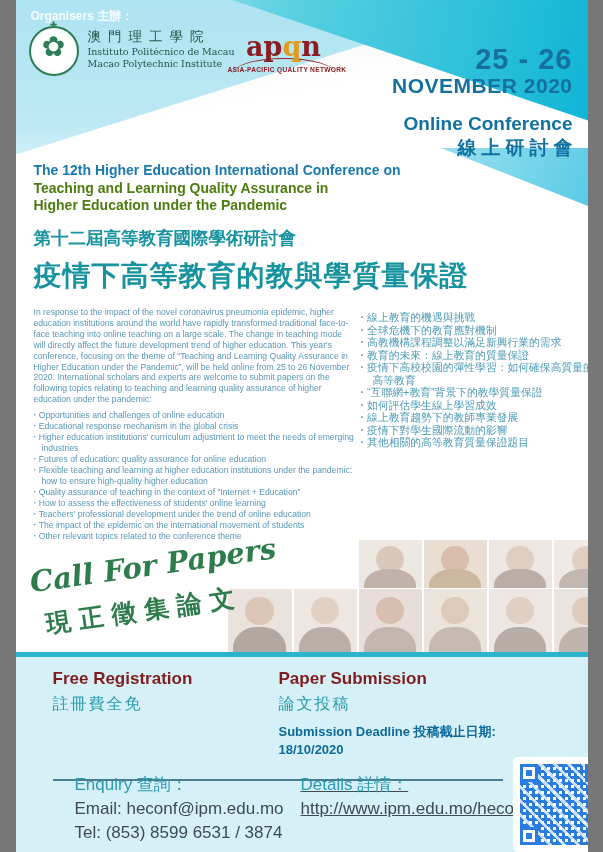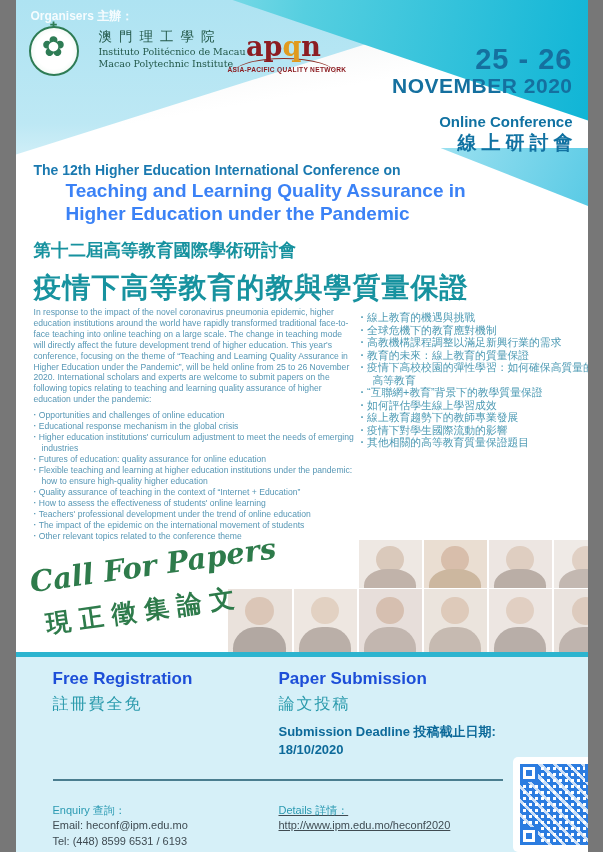--- a/index.html
+++ b/index.html
@@ -17,38 +17,38 @@
   .bg-tri2{position:absolute;left:425px;top:148px;width:178px;height:70px;
     background:linear-gradient(115deg,#9ae0f0 0%,#4cc6e3 100%);
     clip-path:polygon(0 0,100% 0,100% 100%);}
   
   .organisers{position:absolute;left:15px;top:8px;color:#f6fcfe;font-size:12px;font-weight:bold;z-index:5;}
   .mpi{position:absolute;left:13px;top:26px;z-index:5;display:flex;}
   .mpi-emblem{position:relative;width:46px;height:46px;border-radius:50%;border:2px solid #2e7c55;
     background:radial-gradient(circle,#ffffff 55%,#e3f2e9 100%);}
   .mpi-flower{position:absolute;left:0;top:5px;width:100%;text-align:center;font-size:28px;color:#2e7c55;line-height:1;}
   .mpi-cross{position:absolute;left:50%;top:-8px;transform:translateX(-50%);font-size:9px;color:#2e7c55;}
-  .mpi-text{margin-left:20px;color:#23594a;font-family:"DejaVu Serif",serif;padding-top:2px;}
+  .mpi-text{margin-left:9px;color:#23594a;font-family:"DejaVu Serif",serif;padding-top:2px;}
   .mpi-zh{font-size:13.5px;letter-spacing:7px;white-space:nowrap;}
   .mpi-pt,.mpi-en{font-size:9.5px;line-height:1.25;white-space:nowrap;}
   .apqn{position:absolute;left:212px;top:33px;width:112px;text-align:center;z-index:5;}
   .apqn-word{font-family:"DejaVu Serif",serif;font-weight:bold;font-size:27px;line-height:1;color:#8c1d22;}
   .apqn-word .q{color:#e09a1e;}
   .apqn-arc{width:104px;height:15px;margin:-2px auto 0 auto;border-top:1.6px solid #8c2a20;
     border-radius:50% 50% 0 0 / 100% 100% 0 0;}
   .apqn-cap{font-size:6.6px;font-weight:bold;color:#8c1d22;letter-spacing:.3px;margin-top:-8px;white-space:nowrap;}
   .dateblock{position:absolute;right:15px;top:44px;text-align:right;color:#15709f;z-index:5;}
   .d-days{font-size:29px;font-weight:bold;line-height:1.05;letter-spacing:1px;}
   .d-month{font-size:21px;font-weight:bold;letter-spacing:.5px;}
-  .d-mode{font-size:15px;font-weight:bold;margin-top:15px;color:#1172a2;}
+  .d-mode{font-size:19px;font-weight:bold;margin-top:15px;color:#1172a2;}
   .d-mode-zh{font-size:19px;font-weight:bold;letter-spacing:5px;color:#1172a2;margin-right:-5px;}
   
   .titleblock{position:absolute;left:18px;top:162px;width:500px;z-index:5;}
   .t-eyebrow{font-size:14px;font-weight:bold;color:#1a79b0;}
-  .t-main{font-size:19px;font-weight:bold;color:#3b82f6;line-height:1.2;margin-top:2px;margin-left:32px;}
+  .t-main{font-size:14px;font-weight:bold;color:#4d7c0f;line-height:1.2;margin-top:2px;}
   .t-zh1{font-size:17.5px;font-weight:bold;color:#17929f;margin-top:12px;}
   .t-zh2{font-size:28px;font-weight:bold;color:#17929f;margin-top:7px;letter-spacing:1px;}
   
   .col-en{position:absolute;left:18px;top:307px;width:322px;font-size:8.6px;line-height:1.27;
     color:#5797b5;z-index:3;}
   .col-en ul{margin:5px 0 0 0;padding:0;list-style:none;}
   .col-en li{padding-left:8px;text-indent:-8px;line-height:1.28;}
   .col-en li::before{content:"·\00a0";font-weight:bold;}
   .col-zh{position:absolute;left:345px;top:307px;width:236px;font-size:10.8px;line-height:1.3;
     color:#4d9ab4;z-index:3;}
@@ -62,27 +62,27 @@
     margin:10px 0 0 10px;white-space:nowrap;}
   
   .ph{position:absolute;overflow:hidden;z-index:1;opacity:.8;}
   .ph::before{content:"";position:absolute;width:44%;padding-top:44%;border-radius:50%;
     background:var(--skin);left:28%;top:12%;}
   .ph::after{content:"";position:absolute;width:82%;height:42%;
     border-radius:45% 45% 0 0/80% 80% 0 0;background:var(--suit);left:9%;bottom:-2%;}
   
   .band{position:absolute;left:0;top:652px;width:603px;height:200px;background:#d6f0f8;
     border-top:5px solid #2cb4cf;box-sizing:border-box;z-index:5;}
-  .b-h-en{font-size:17px;font-weight:bold;color:#1d4ed8;}
+  .b-h-en{font-size:17px;font-weight:bold;color:#7f1d1d;}
   .b-h-zh{font-size:16px;color:#2a9aac;letter-spacing:2px;margin-top:5px;}
   .freecol{position:absolute;left:37px;top:12px;}
   .papercol{position:absolute;left:263px;top:12px;}
   .deadline{position:absolute;left:263px;top:66px;font-size:13px;font-weight:bold;color:#0d6a9a;line-height:1.4;}
   .b-sep{position:absolute;left:37px;top:122px;width:450px;height:1.5px;background:#4a7d8f;}
-  .contact{position:absolute;top:146px;font-size:11px;line-height:1.4;color:#3f4b52;}
+  .contact{position:absolute;top:116px;font-size:17px;line-height:1.4;color:#3f4b52;margin-left:22px;}
   .contact .lbl{color:#2b9ab2;}
   .enquiry{left:37px;}
   .details{left:263px;text-decoration:underline;}
   
   .qr{position:absolute;left:497px;top:100px;width:97px;height:95px;background:#ffffff;
     border-radius:5px;padding:7px;box-sizing:border-box;}
   .qr-grid{position:relative;width:100%;height:100%;
     background-image:
       repeating-linear-gradient(45deg,rgba(255,255,255,.75) 0 3px,transparent 3px 10px),
       repeating-linear-gradient(0deg,#2b7ce0 0 3px,transparent 3px 6px),
@@ -195,21 +195,21 @@
       <div class="b-h-zh">論文投稿</div>
     </div>
     <div class="deadline">
       <div><span>Submission Deadline</span> <span>投稿截止日期:</span></div>
       <div>18/10/2020</div>
     </div>
     <div class="b-sep"></div>
     <div class="contact enquiry">
       <div class="lbl">Enquiry 查詢：</div>
       <div>Email: heconf@ipm.edu.mo</div>
-      <div>Tel: (448) 8599 6531 / 6193</div>
+      <div>Tel: (853) 8599 6531 / 3874</div>
     </div>
     <div class="contact details">
       <div class="lbl">Details 詳情：</div>
       <div>http://www.ipm.edu.mo/heconf2020</div>
     </div>
     <div class="qr">
       <div class="qr-grid">
         <div class="qr-f qr-tl">
             <i></i>
           </div>

